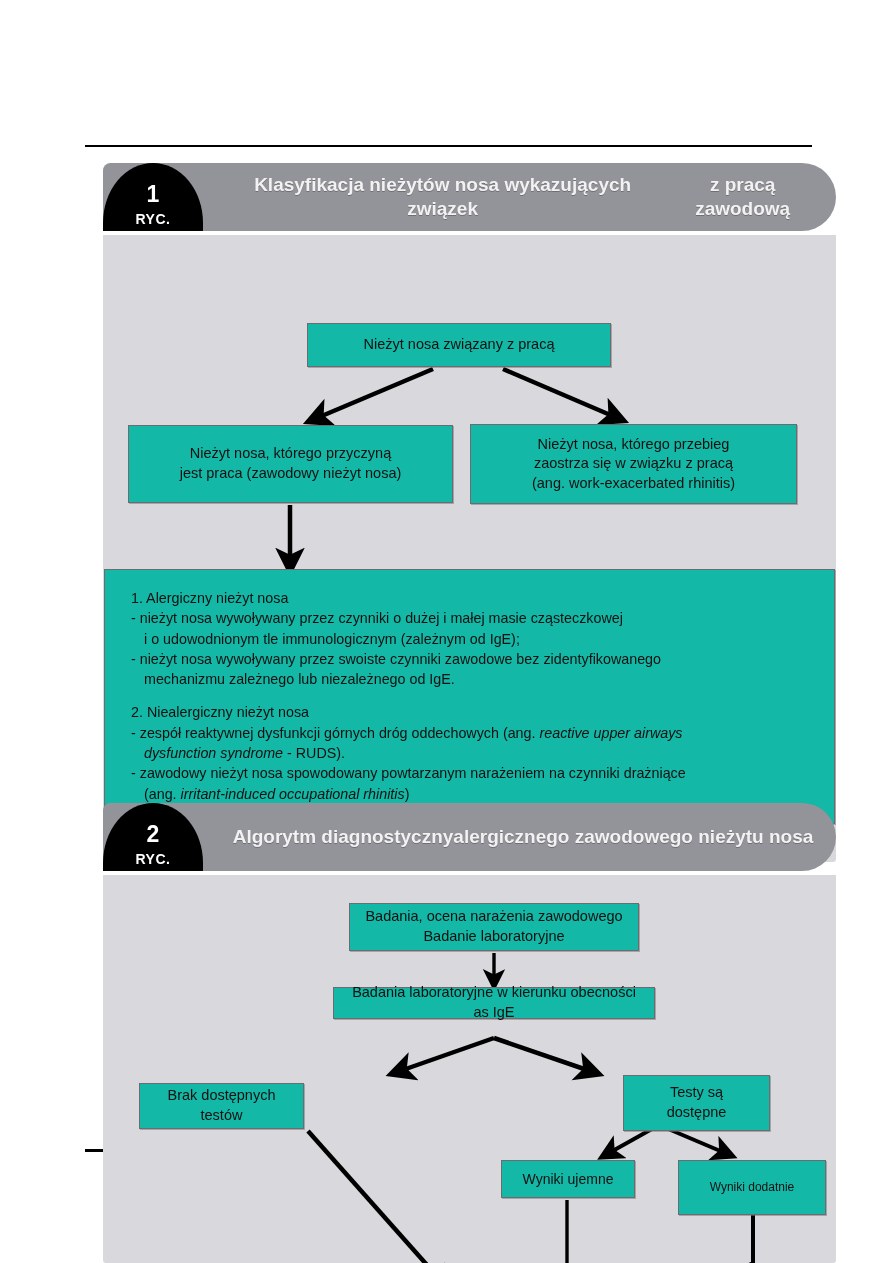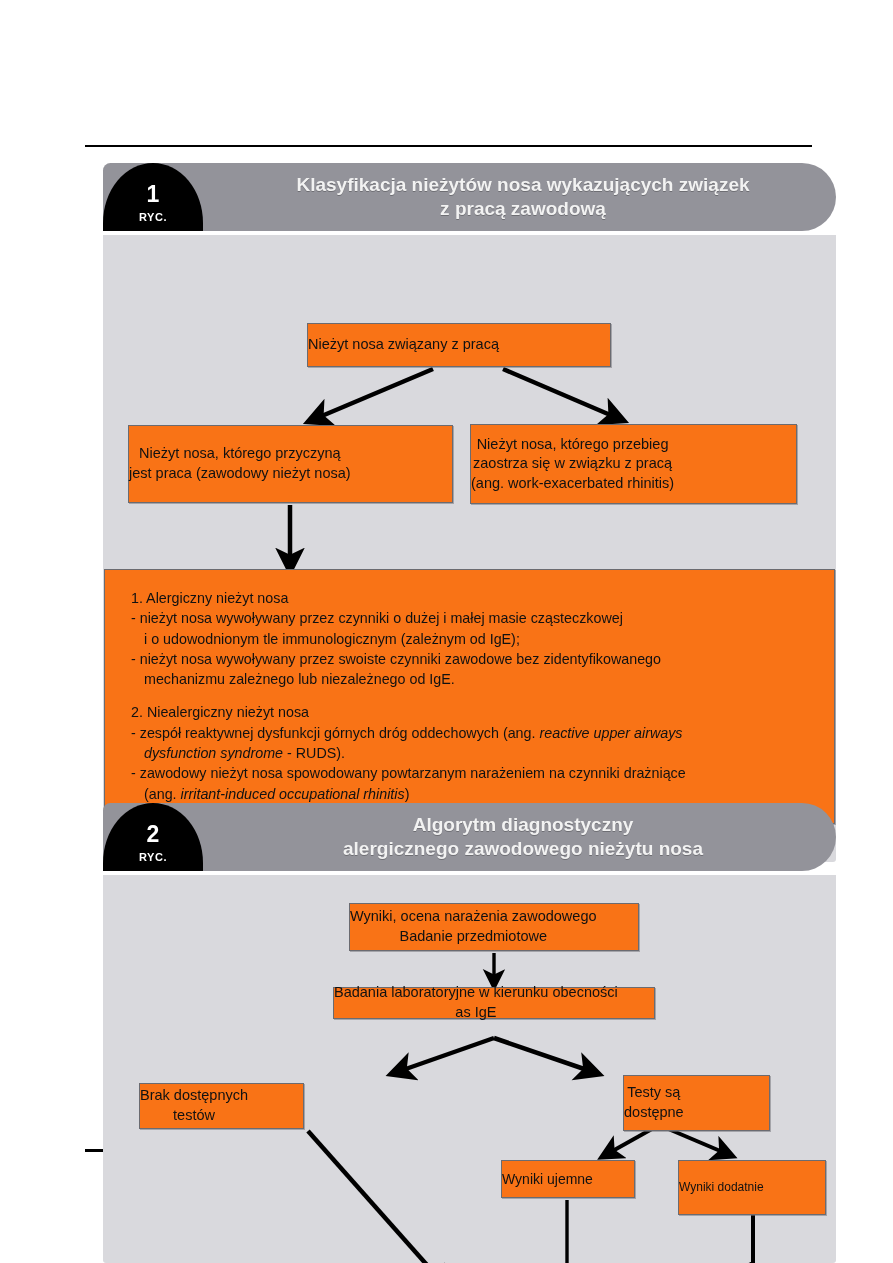--- a/index.html
+++ b/index.html
@@ -27,39 +27,39 @@
     background:#000;
     border-top-left-radius:50px 60px;border-top-right-radius:50px 60px;
     border-bottom-left-radius:0;border-bottom-right-radius:0;
     color:#fff;text-align:center;z-index:3;
   }
   .fig-header .badge .num{
     display:block;font-size:23px;font-weight:bold;line-height:1;
     padding-top:20px;letter-spacing:0;
   }
   .fig-header .badge .ryc{
-    display:block;font-size:11px;font-weight:bold;line-height:1;
+    display:block;font-size:14px;font-weight:bold;line-height:1;
     padding-top:6px;letter-spacing:0.5px;
   }
   .fig-header .title{
     position:absolute;left:120px;top:0;width:600px;height:68px;
-    display:flex;flex-direction:column;align-items:center;justify-content:center;
+    display:flex;flex-direction:row;align-items:center;justify-content:center;
     color:#f2f2f2;font-size:19px;font-weight:bold;line-height:1.28;
     text-align:center;text-shadow:0 1px 0 rgba(0,0,0,.25);z-index:2;
   }
   .fig-body{
     position:relative;width:733px;background:#d9d9dd;
     border-bottom-left-radius:3px;border-bottom-right-radius:3px;
   }
 
   
   .box{
-    position:absolute;background:#f97316;border:1.5px solid #6b6b70;
+    position:absolute;background:#14b8a6;border:1.5px solid #6b6b70;
     box-shadow:1px 1px 0 rgba(120,120,125,.55);
-    display:flex;align-items:center;
+    display:flex;align-items:center;justify-content:center;
     text-align:center;box-sizing:border-box;
   }
   .box .t{display:block;line-height:1.35;}
 
   
   .connectors{position:absolute;left:0;top:0;pointer-events:none;}
 
   
   #fig1{top:163px;}
   #fig1 .fig-body{height:627px;}
@@ -191,22 +191,22 @@
 
       <line x1="205" y1="256" x2="340" y2="408" stroke="#000" stroke-width="4.5" marker-end="url(#ah2)"></line>
 
       <line x1="464" y1="325" x2="464" y2="411" stroke="#000" stroke-width="3.4" marker-end="url(#ah2)"></line>
 
       <polyline points="650,325 650,388 560,435" fill="none" stroke="#000" stroke-width="4" marker-end="url(#ah2)"></polyline>
     </svg>
 
     <div class="box" id="f2-box-1">
       <span>
-        <span class="t">Wyniki, ocena narażenia zawodowego</span>
-        <span class="t">Badanie przedmiotowe</span>
+        <span class="t">Badania, ocena narażenia zawodowego</span>
+        <span class="t">Badanie laboratoryjne</span>
       </span>
     </div>
 
     <div class="box" id="f2-box-2">
       <span>
         <span class="t">Badania laboratoryjne w kierunku obecności</span>
         <span class="t">as IgE</span>
       </span>
     </div>
 

